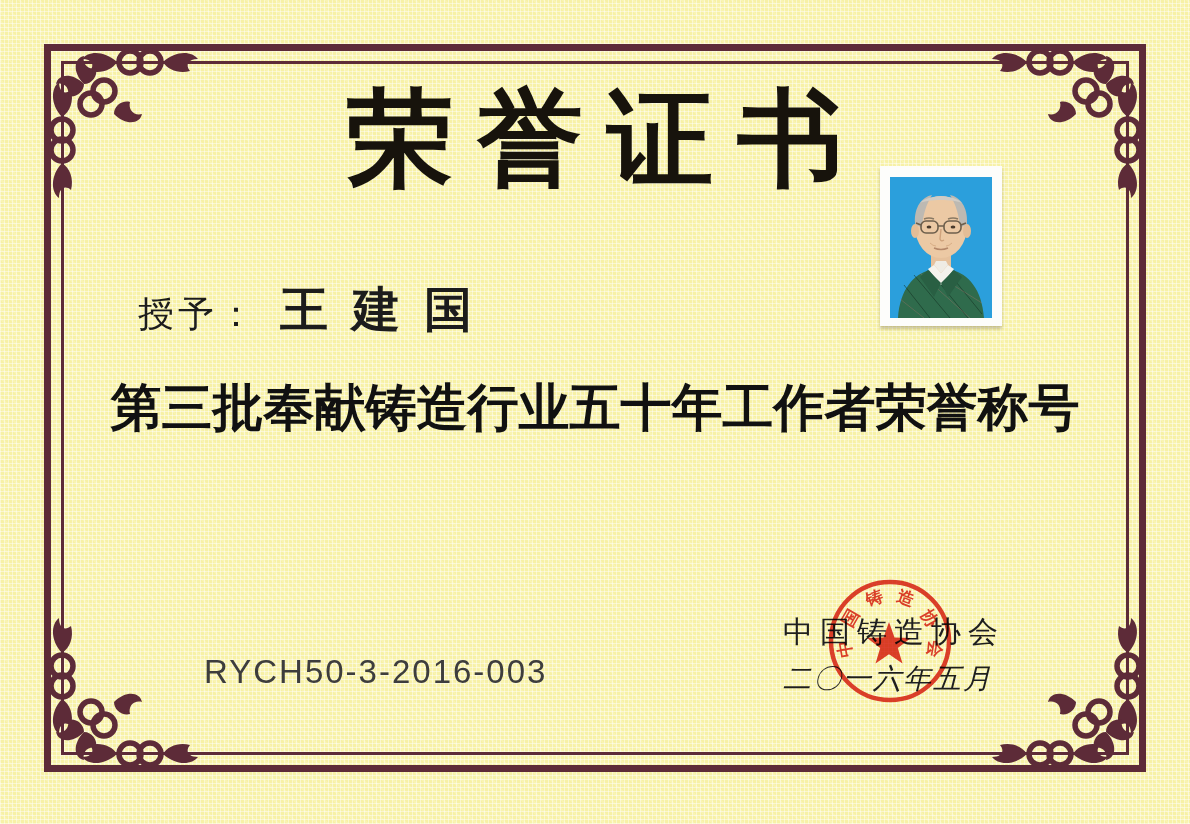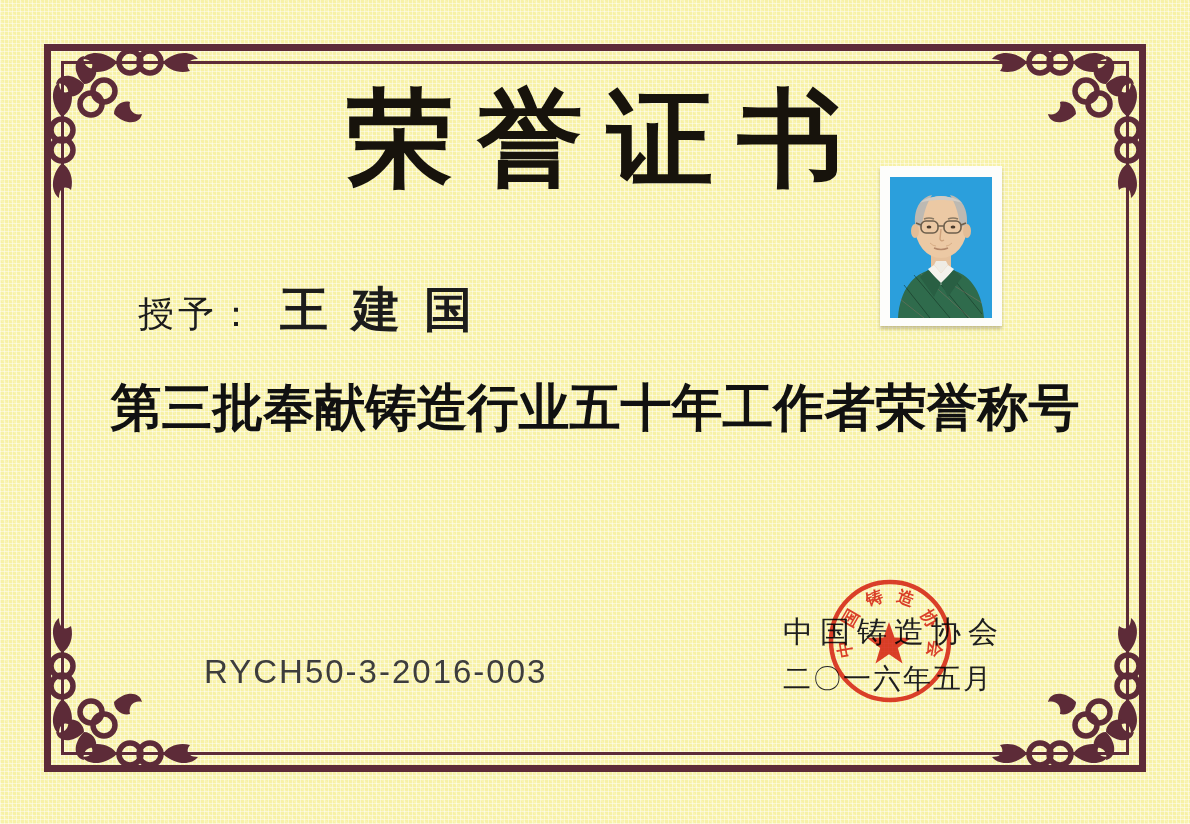--- a/index.html
+++ b/index.html
@@ -55,21 +55,21 @@
   .serial{
     position:absolute;top:653px;left:204px;
     font-family:"Liberation Sans",sans-serif;
     font-size:33px;letter-spacing:2px;color:#3d3d3d;
   }
   .issuer-block{
     position:absolute;top:612px;left:783px;width:240px;
     color:#1e1e1e;white-space:nowrap;
   }
   .issuer{font-size:30px;letter-spacing:7px;}
-  .issue-date{font-size:28px;letter-spacing:2px;margin-top:7px;}
+  .issue-date{font-size:28px;letter-spacing:2px;margin-top:7px;font-style:italic;}
 
   .photo{
     position:absolute;top:166px;left:880px;width:122px;height:160px;
     background:#fdfdfb;
     box-shadow:0 3px 3px rgba(140,130,90,.45);
     box-sizing:border-box;
     padding:11px 10px 8px 10px;
   }
   .photo-inner{width:102px;height:141px;overflow:hidden;background:#2b9fdc;}
 

